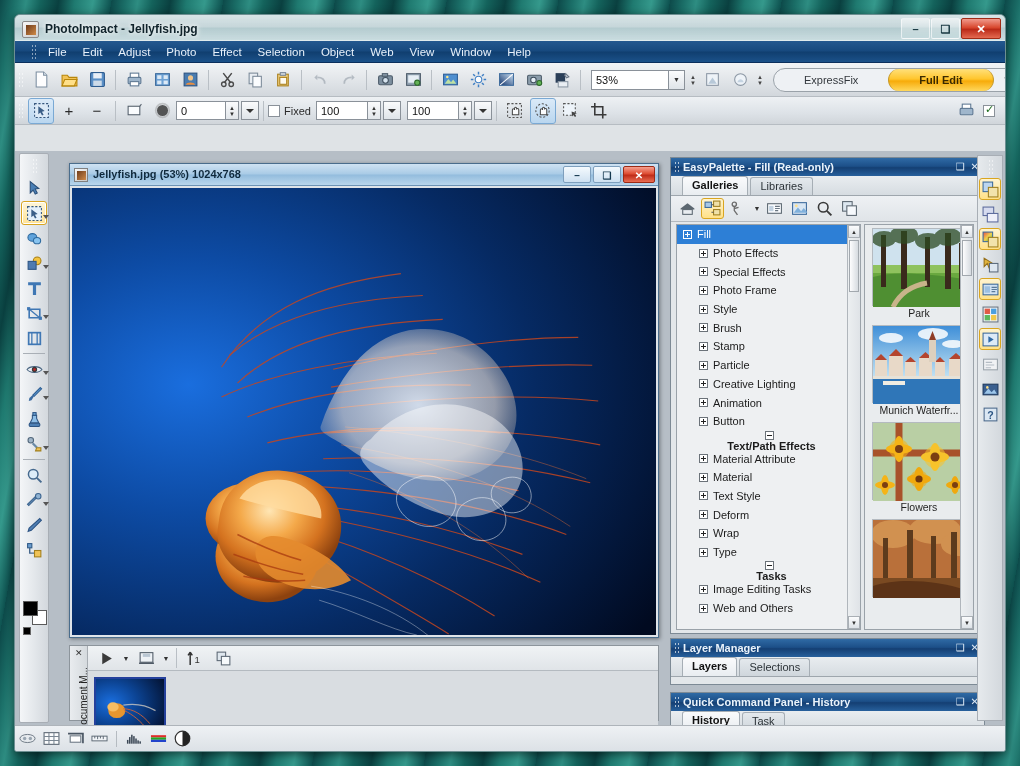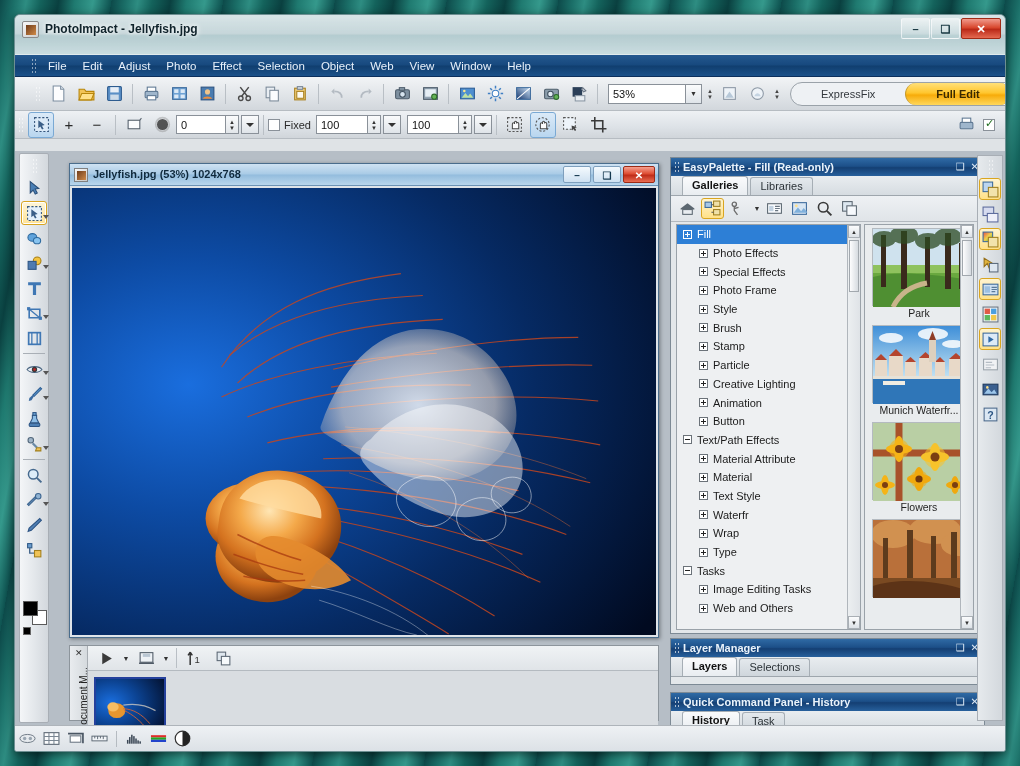--- a/index.html
+++ b/index.html
@@ -19,21 +19,21 @@
     position:absolute; left:14px; top:14px; width:992px; height:738px;
     border:1px solid #6d8f92;
     border-radius:6px 6px 3px 3px;
     background:#dfe3e6;
     box-shadow:0 2px 10px rgba(0,0,0,.55);
     overflow:hidden;
   }
 
   
   #titlebar{
-    height:40px; position:relative;
+    height:26px; position:relative;
     background:linear-gradient(180deg, rgba(210,230,232,.55) 0%, rgba(150,190,195,.35) 48%, rgba(110,165,170,.38) 52%, rgba(175,212,216,.45) 100%);
     border-bottom:1px solid rgba(255,255,255,.25);
   }
   #titlebar .tb-icon{
     position:absolute; left:7px; top:6px; width:17px; height:17px;
     background:linear-gradient(145deg,#f7f7f7,#cfcfcf);
     border:1px solid #8a8a8a; border-radius:2px;
   }
   #titlebar .tb-icon::after{
     content:""; position:absolute; left:3px; top:3px; width:10px; height:10px;
@@ -70,21 +70,21 @@
     width:5px; height:15px; margin-right:4px; flex:none;
     background-image:radial-gradient(circle, rgba(255,255,255,.5) 42%, transparent 44%);
     background-size:3px 4px;
   }
   .menu-item{
     color:#e8f1fb; padding:2px 8px; font-size:11.5px; cursor:pointer; white-space:nowrap;
   }
 
   
   #toolbar-std{
-    height:34px; display:flex; align-items:center; padding-left:20px;
+    height:34px; display:flex; align-items:center; padding-left:3px;
     background:linear-gradient(180deg,#f2f4f6,#dfe3e7 60%,#d2d7dc);
     border-bottom:1px solid #b6bcc2;
   }
   .tb-sep{ width:1px; height:20px; background:#b9bfc5; margin:0 4px; flex:none;}
   .tbtn{
     width:26px; height:26px; margin:0 1px; border:1px solid transparent; border-radius:3px;
     display:flex; align-items:center; justify-content:center; cursor:pointer; flex:none;
     position:relative;
   }
   .tbtn.on{ border-color:#7aa9d4; background:linear-gradient(180deg,#dbeaf8,#b9d6ef);}
@@ -251,21 +251,21 @@
   #pal-body{ position:absolute; left:0; top:64px; right:0; bottom:0; display:flex; }
   #tree{
     width:185px; margin:2px 0 3px 5px; background:#eef0f2; border:1px solid #9aa2a9;
     position:relative; overflow:hidden;
   }
   .tnode{
     height:18.7px; display:flex; align-items:center; padding-left:6px; font-size:11px; color:#1b1b1b; cursor:pointer;
     white-space:nowrap;
   }
   .tnode.lvl2{ padding-left:22px; }
-  .tnode.bold{ font-weight:normal; }
+  .tnode.bold{ font-weight:bold;flex-direction:column; }
   .tnode.sel{ background:#2d7fd6; color:#fff; }
   .pm{
     width:9px;height:9px;border:1px solid #6b7279;background:#fff;margin-right:5px;flex:none;
     position:relative;
   }
   .pm::before{content:"";position:absolute;left:1px;top:3px;width:5px;height:1px;background:#222;}
   .pm.plus::after{content:"";position:absolute;left:3px;top:1px;width:1px;height:5px;background:#222;}
   .tnode.sel .pm{ border-color:#fff; background:#2d7fd6;}
   .tnode.sel .pm::before,.tnode.sel .pm::after{ background:#fff; }
   .sbar{
@@ -1040,21 +1040,21 @@
               <div class="tnode lvl2">
                 <span class="pm plus"></span>
                 <span>Material</span>
               </div>
               <div class="tnode lvl2">
                 <span class="pm plus"></span>
                 <span>Text Style</span>
               </div>
               <div class="tnode lvl2">
                 <span class="pm plus"></span>
-                <span>Waterfr</span>
+                <span>Deform</span>
               </div>
               <div class="tnode lvl2">
                 <span class="pm plus"></span>
                 <span>Wrap</span>
               </div>
               <div class="tnode lvl2">
                 <span class="pm plus"></span>
                 <span>Type</span>
               </div>
               <div class="tnode bold">

